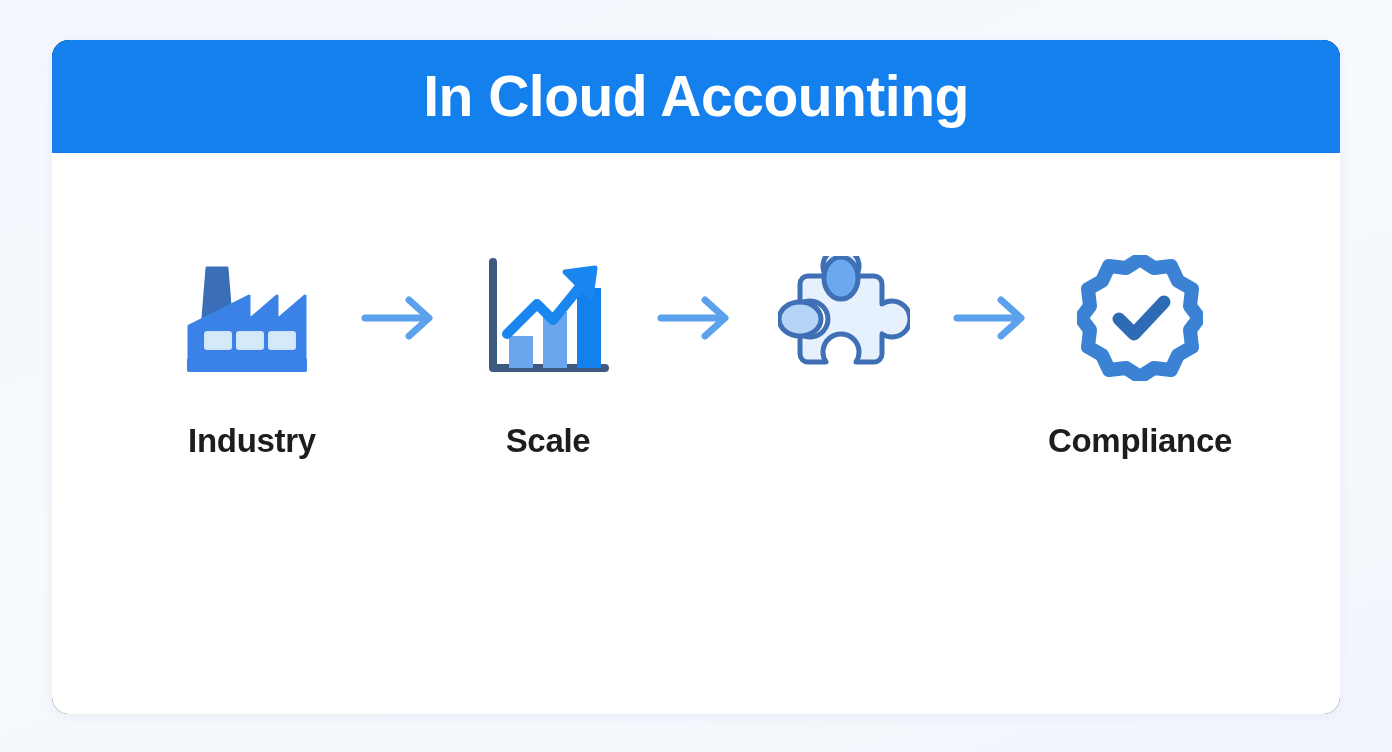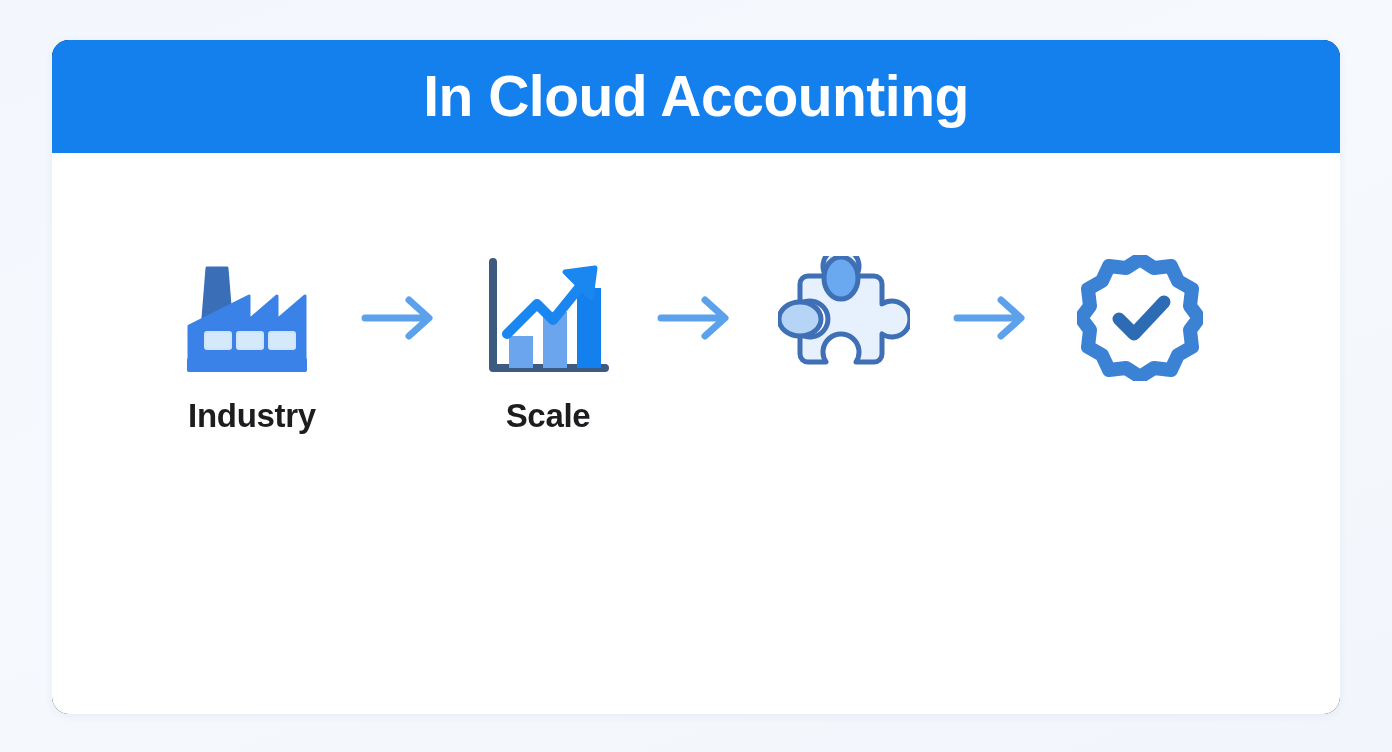--- a/index.html
+++ b/index.html
@@ -69,21 +69,21 @@
   }
 
   .step-icon {
     height: 130px;
     display: flex;
     align-items: center;
     justify-content: center;
   }
 
   .step-label {
-    margin-top: 14px;
+    margin-top: 39px;
     font-size: 33px;
     font-weight: bold;
     color: #1d1d20;
     letter-spacing: -0.3px;
     white-space: nowrap;
   }
 
   .flow-arrow {
     width: 96px;
     display: flex;
@@ -197,18 +197,19 @@
         <div class="step-icon">
           <svg width="126" height="126" viewBox="0 0 126 126" aria-hidden="true">
             <path d="M63 4
                      L77 13 L94 11 L101 26 L115 34 L113 51 L122 63
                      L113 75 L115 92 L101 100 L94 115 L77 113 L63 122
                      L49 113 L32 115 L25 100 L11 92 L13 75 L4 63
                      L13 51 L11 34 L25 26 L32 11 L49 13 Z" fill="none" stroke="#3b82d4" stroke-width="14" stroke-linejoin="round"></path>
             <path d="M42 64 L57 79 L87 47" fill="none" stroke="#2d6bb5" stroke-width="13" stroke-linecap="round" stroke-linejoin="round"></path>
           </svg>
         </div>
+        <div class="step-label">Compliance</div>
       </div>
 
     </div>
 
   </div>
 </div>
 
 </body></html>

